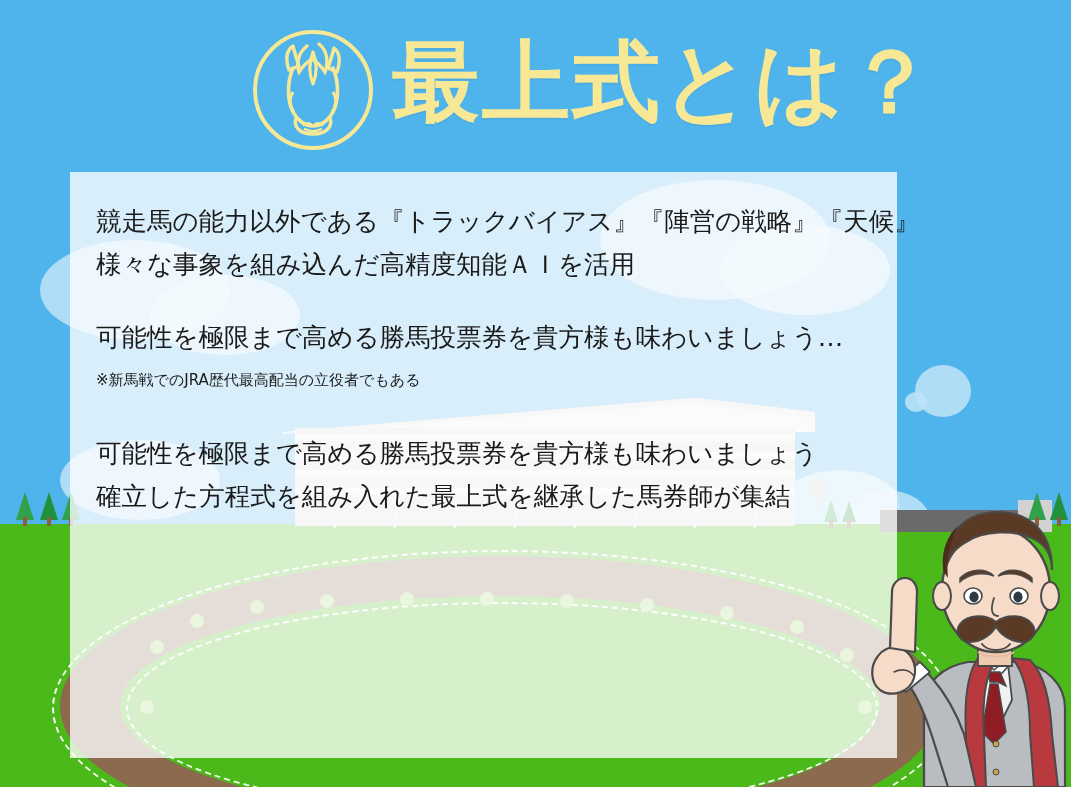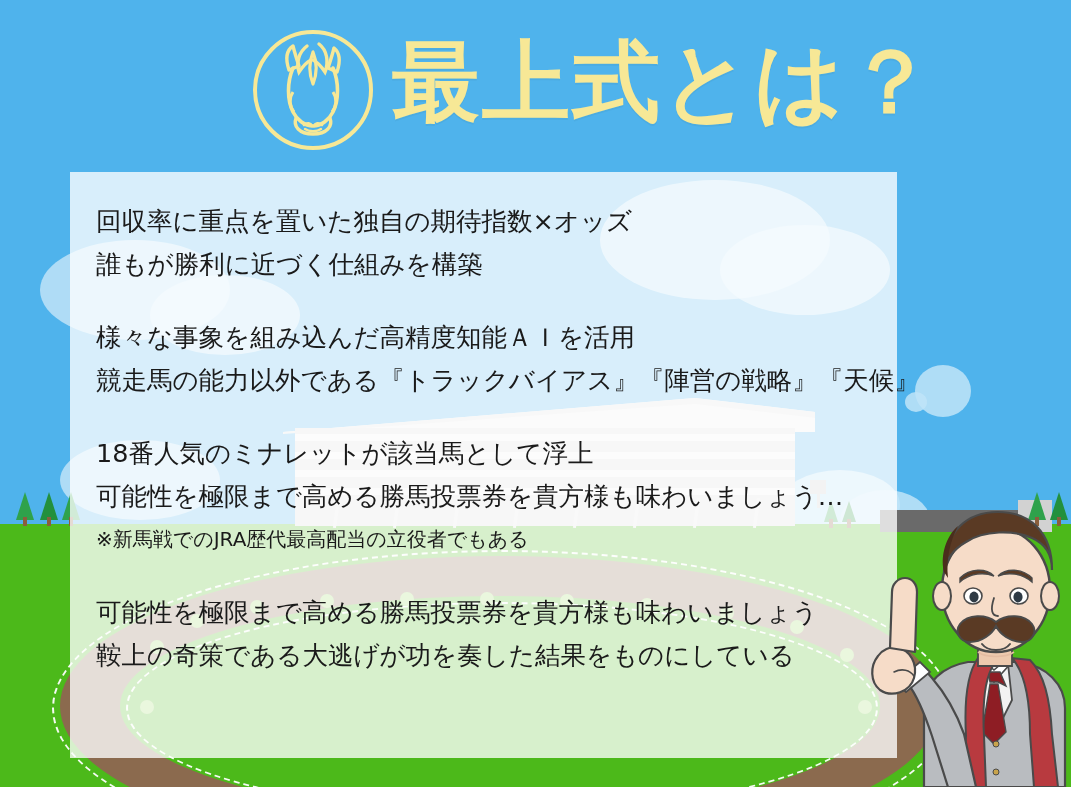--- a/index.html
+++ b/index.html
@@ -178,39 +178,34 @@
         <path d="M73 99 C70 96 66 97 65 100" fill="none" stroke="#F7E896" stroke-width="2.6" stroke-linecap="round"></path>
         <path d="M56 103 C60 106 68 106 72 103" fill="none" stroke="#F7E896" stroke-width="2.4" stroke-linecap="round"></path>
       </svg>
     </div>
     <div class="title">最上式とは？</div>
   </div>
 
   <div class="panel">
     <div class="panel-inner">
 
+
       <div class="para">
-        <div class="line">回収率に重点を置いた独自の期待指数×オッズ</div>
-        <div class="line">誰もが勝利に近づく仕組みを構築</div>
+        <div class="line">競走馬の能力以外である『トラックバイアス』『陣営の戦略』『天候』</div>
+        <div class="line">様々な事象を組み込んだ高精度知能ＡＩを活用</div>
       </div>
 
       <div class="para">
-        <div class="line">様々な事象を組み込んだ高精度知能ＡＩを活用</div>
-        <div class="line">競走馬の能力以外である『トラックバイアス』『陣営の戦略』『天候』</div>
-      </div>
-
-      <div class="para">
-        <div class="line">18番人気のミナレットが該当馬として浮上</div>
         <div class="line">可能性を極限まで高める勝馬投票券を貴方様も味わいましょう…</div>
-        <div class="line" style="font-size:20px;">※新馬戦でのJRA歴代最高配当の立役者でもある</div>
+        <div class="line" style="font-size:15px;">※新馬戦でのJRA歴代最高配当の立役者でもある</div>
       </div>
 
       <div class="para">
         <div class="line">可能性を極限まで高める勝馬投票券を貴方様も味わいましょう</div>
-        <div class="line">鞍上の奇策である大逃げが功を奏した結果をものにしている</div>
+        <div class="line">確立した方程式を組み入れた最上式を継承した馬券師が集結</div>
       </div>
 
     </div>
   </div>
 
   <div class="character">
     <svg viewBox="0 0 211 301" width="211" height="301">
 
       <path d="M64 301 L64 220 C64 196 84 180 108 176 L160 176 C186 180 205 198 205 222 L205 301 Z" fill="#B9BCC0" stroke="#4A4A4A" stroke-width="2.2"></path>
 

